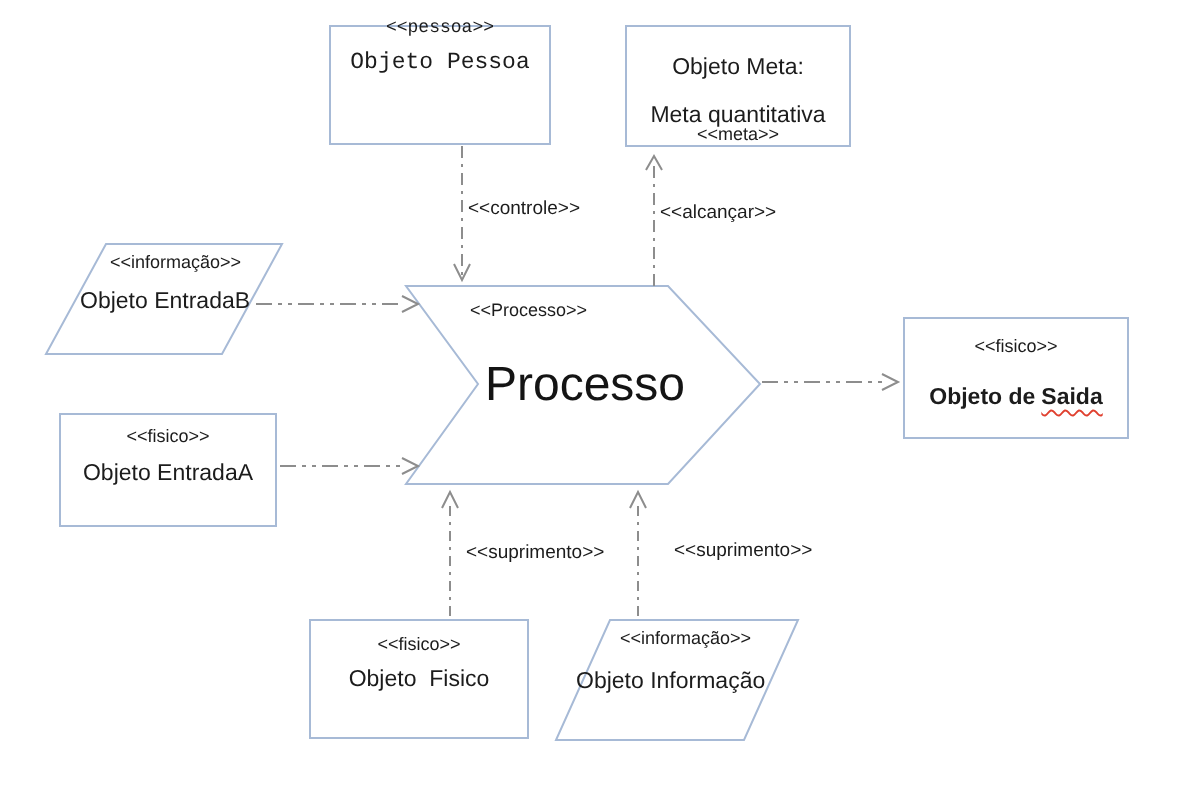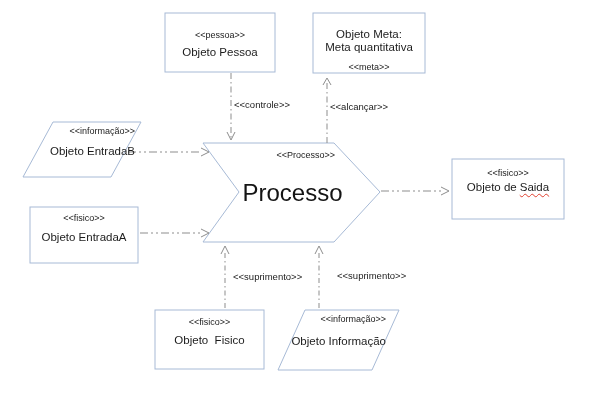--- a/index.html
+++ b/index.html
@@ -24,21 +24,21 @@
   }
   .nname{
     position:absolute;left:0;right:0;
     text-align:center;
     font-size:11.5px;
     color:#1c1c1c;
     white-space:pre;
   }
   .free-label{
     position:absolute;
-    text-align:right;
+    text-align:left;
     color:#1c1c1c;
     white-space:pre;
   }
   .free-label.stereo-size{font-size:9px;}
   .free-label.name-size{font-size:11.5px;}
   .edge-label{
     position:absolute;
     font-size:9.5px;
     color:#1c1c1c;
     white-space:pre;
@@ -92,39 +92,39 @@
     <path d="M225 308 L225 250" fill="none" stroke="#8d8d8d" stroke-dasharray="5 3 1.5 3"></path>
     <polyline points="221,254 225,246 229,254" fill="none" stroke="#8d8d8d"></polyline>
 
     <path d="M319 308 L319 250" fill="none" stroke="#8d8d8d" stroke-dasharray="5 3 1.5 3"></path>
     <polyline points="315,254 319,246 323,254" fill="none" stroke="#8d8d8d"></polyline>
 
     <path d="M381 191 L444 191" fill="none" stroke="#8d8d8d" stroke-dasharray="8 3 2 3 2 3"></path>
     <polyline points="441,187 449,191 441,195" fill="none" stroke="#8d8d8d"></polyline>
   </svg>
 
-  <div class="node-text" style="left:165px;top:24px;width:110px;height:59px;">
+  <div class="node-text" style="left:165px;top:3px;width:110px;height:59px;font-family:Liberation Mono, monospace;">
     <span class="stereo" style="top:6px;">&lt;&lt;pessoa&gt;&gt;</span>
     <span class="nname" style="top:22px;">Objeto Pessoa</span>
   </div>
 
   <div class="node-text" style="left:313px;top:13px;width:112px;height:60px;">
     <span class="stereo" style="top:5px;margin-top:44px;">&lt;&lt;meta&gt;&gt;</span>
     <span class="nname" style="top:15px;">Objeto Meta:</span>
-    <span class="nname" style="top:28px;">Meta quantitativa</span>
+    <span class="nname" style="top:39px;">Meta quantitativa</span>
   </div>
 
   <div class="node-text" style="left:30px;top:207px;width:108px;height:56px;">
     <span class="stereo" style="top:6px;">&lt;&lt;fisico&gt;&gt;</span>
     <span class="nname" style="top:24px;">Objeto EntradaA</span>
   </div>
 
   <div class="node-text" style="left:452px;top:159px;width:112px;height:60px;">
     <span class="stereo" style="top:9px;">&lt;&lt;fisico&gt;&gt;</span>
-    <span class="saida-name" style="top:22px;">
+    <span class="saida-name" style="top:34px;font-weight:bold;">
       <span>Objeto de</span>
       <span class="misspelled">Saida</span>
     </span>
   </div>
 
   <div class="node-text" style="left:155px;top:310px;width:109px;height:59px;">
     <span class="stereo" style="top:7px;">&lt;&lt;fisico&gt;&gt;</span>
     <span class="nname" style="top:24px;">Objeto  Fisico</span>
   </div>
 

